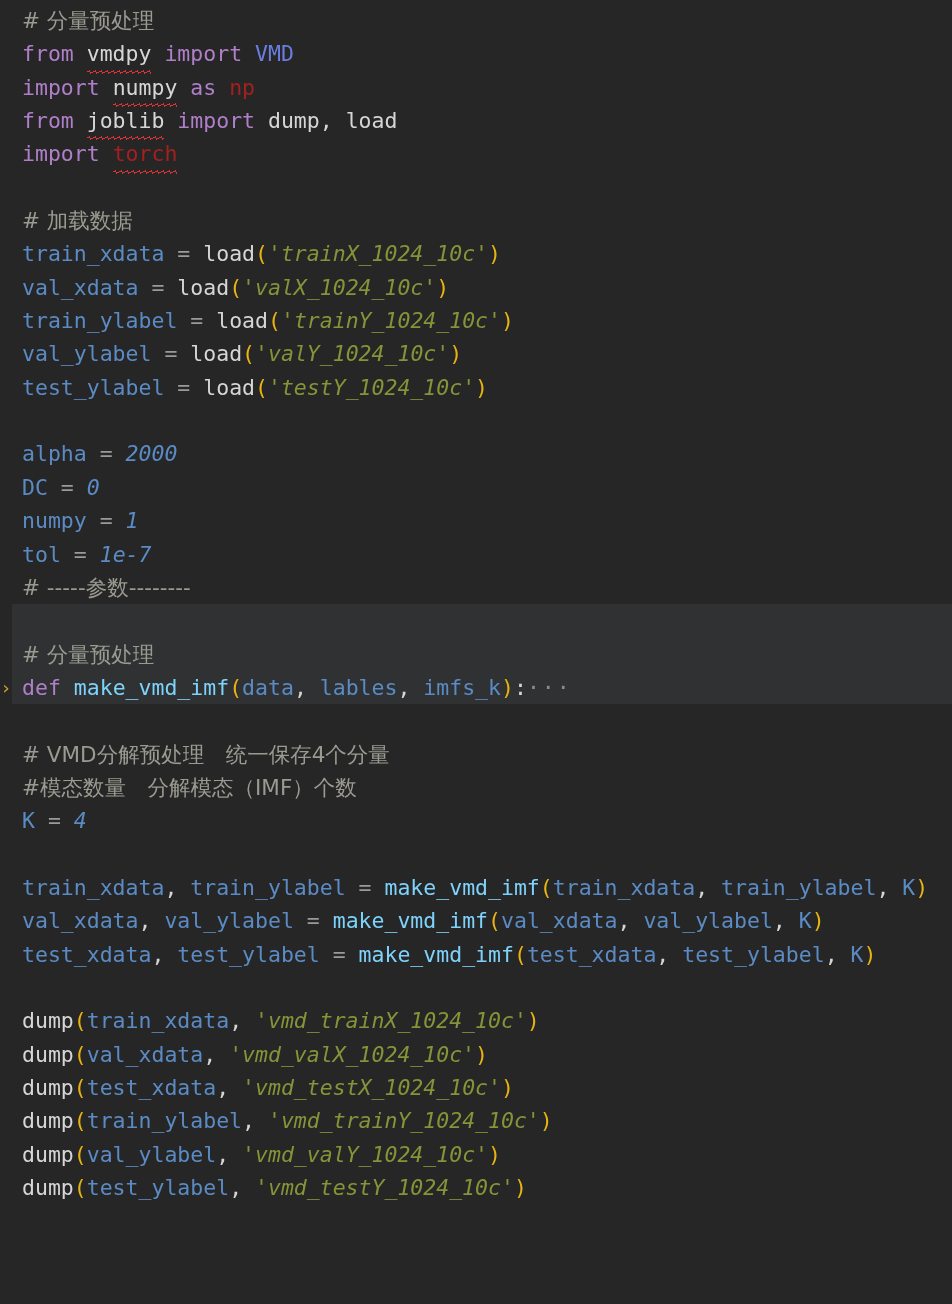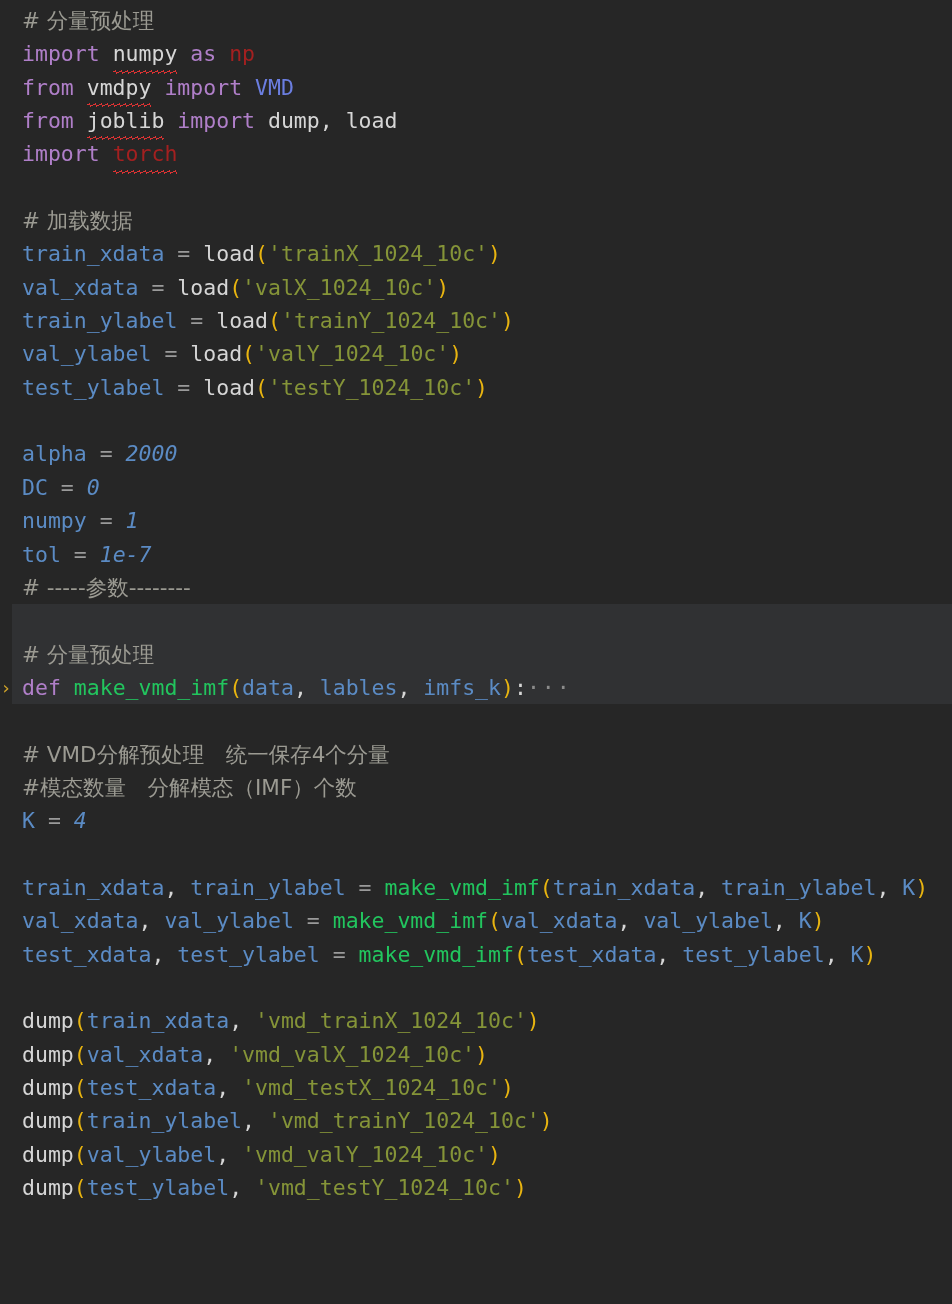--- a/index.html
+++ b/index.html
@@ -48,23 +48,23 @@
     font-size: 18px;
   }
   .tok { white-space: pre; }
 
   
   .t-comment   { color: #9b9a92; }
   .t-kw        { color: #b07fc9; }
   .t-plain     { color: #d6d6d6; }
   .t-var       { color: #5b8bc4; }
   .t-num       { color: #5b8bc4; font-style: italic; }
-  .t-str       { color: #859438; }
+  .t-str       { color: #859438; font-style: italic; }
   .t-paren     { color: #e8b410; }
-  .t-func      { color: #22c55e; }
+  .t-func      { color: #7dd3fc; }
   .t-cls       { color: #6b7ee0; }
   .t-err       { color: #a32020; }
   .t-op        { color: #9a9a9a; }
   .t-fold      { color: #8b8b8b; letter-spacing: 2px; }
   .t-punct     { color: #d6d6d6; }
 
   
   .squig {
     position: relative;
     display: inline-block;
@@ -84,22 +84,22 @@
     background-repeat: repeat-x;
   }
   .cjk { font-family: "DejaVu Sans", "Liberation Sans", sans-serif; }
 </style>
 </head>
 <body>
 
 <div id="editor">
   <div id="code-lines">
       <div class="code-line"><span class="tok t-comment cjk"># 分量预处理</span></div>
+      <div class="code-line"><span class="tok t-kw">from</span><span class="tok t-plain"> </span><span class="squig"><span class="tok t-plain">vmdpy</span></span><span class="tok t-plain"> </span><span class="tok t-kw">import</span><span class="tok t-plain"> </span><span class="tok t-cls">VMD</span></div>
       <div class="code-line"><span class="tok t-kw">import</span><span class="tok t-plain"> </span><span class="squig"><span class="tok t-plain">numpy</span></span><span class="tok t-plain"> </span><span class="tok t-kw">as</span><span class="tok t-plain"> </span><span class="tok t-err">np</span></div>
-      <div class="code-line"><span class="tok t-kw">from</span><span class="tok t-plain"> </span><span class="squig"><span class="tok t-plain">vmdpy</span></span><span class="tok t-plain"> </span><span class="tok t-kw">import</span><span class="tok t-plain"> </span><span class="tok t-cls">VMD</span></div>
       <div class="code-line"><span class="tok t-kw">from</span><span class="tok t-plain"> </span><span class="squig"><span class="tok t-plain">joblib</span></span><span class="tok t-plain"> </span><span class="tok t-kw">import</span><span class="tok t-plain"> </span><span class="tok t-plain">dump, load</span></div>
       <div class="code-line"><span class="tok t-kw">import</span><span class="tok t-plain"> </span><span class="squig"><span class="tok t-err">torch</span></span></div>
       <div class="code-line"></div>
       <div class="code-line"><span class="tok t-comment cjk"># 加载数据</span></div>
       <div class="code-line"><span class="tok t-var">train_xdata</span><span class="tok t-plain"> </span><span class="tok t-op">=</span><span class="tok t-plain"> </span><span class="tok t-plain">load</span><span class="tok t-paren">(</span><span class="tok t-str">'trainX_1024_10c'</span><span class="tok t-paren">)</span></div>
       <div class="code-line"><span class="tok t-var">val_xdata</span><span class="tok t-plain"> </span><span class="tok t-op">=</span><span class="tok t-plain"> </span><span class="tok t-plain">load</span><span class="tok t-paren">(</span><span class="tok t-str">'valX_1024_10c'</span><span class="tok t-paren">)</span></div>
       <div class="code-line"><span class="tok t-var">train_ylabel</span><span class="tok t-plain"> </span><span class="tok t-op">=</span><span class="tok t-plain"> </span><span class="tok t-plain">load</span><span class="tok t-paren">(</span><span class="tok t-str">'trainY_1024_10c'</span><span class="tok t-paren">)</span></div>
       <div class="code-line"><span class="tok t-var">val_ylabel</span><span class="tok t-plain"> </span><span class="tok t-op">=</span><span class="tok t-plain"> </span><span class="tok t-plain">load</span><span class="tok t-paren">(</span><span class="tok t-str">'valY_1024_10c'</span><span class="tok t-paren">)</span></div>
       <div class="code-line"><span class="tok t-var">test_ylabel</span><span class="tok t-plain"> </span><span class="tok t-op">=</span><span class="tok t-plain"> </span><span class="tok t-plain">load</span><span class="tok t-paren">(</span><span class="tok t-str">'testY_1024_10c'</span><span class="tok t-paren">)</span></div>
       <div class="code-line"></div>

